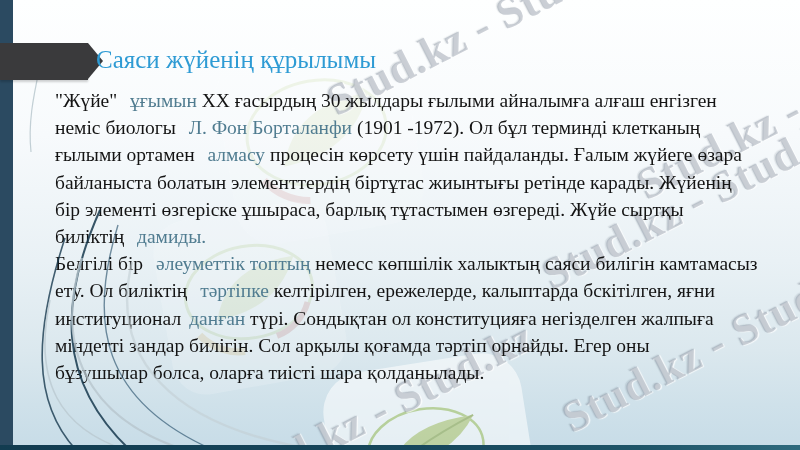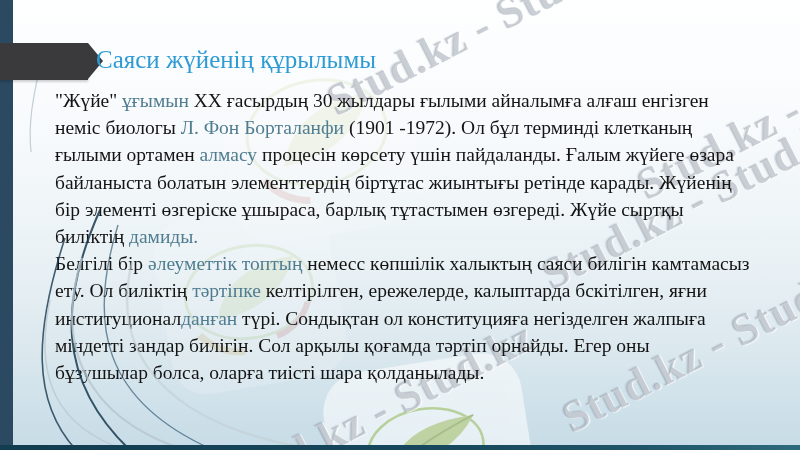--- a/index.html
+++ b/index.html
@@ -12,21 +12,21 @@
   .arrow-banner{position:absolute;left:0;top:43px;width:88px;height:37px;background:var(--arrow);
     box-shadow:0 2px 2px rgba(0,0,0,0.18);}
   .arrow-banner::after{content:"";position:absolute;left:88px;top:0;width:0;height:0;
     border-top:18.5px solid transparent;border-bottom:18.5px solid transparent;
     border-left:15px solid var(--arrow);}
   .slide-title{position:absolute;left:96px;top:44px;font-size:25px;line-height:31px;
     color:var(--title);white-space:nowrap;}
   .body-text{position:absolute;left:55px;top:87px;width:712px;font-size:19.5px;
     line-height:27.2px;color:#141414;}
   .body-line{white-space:nowrap;}
-  .accent{color:var(--accent-word);}
+  .accent{color:var(--accent-word);margin-left:8px;}
   .wm{position:absolute;font-weight:bold;font-size:44px;letter-spacing:1px;white-space:nowrap;
     color:rgba(138,148,162,0.42);transform:rotate(-27deg);transform-origin:0 50%;
     text-shadow:1px 1px 1px rgba(255,255,255,0.75), -1px -1px 1px rgba(90,100,115,0.15);}
   .wm1{left:330px;top:78px;}
   .wm2{left:545px;top:252px;}
   .wm3{left:228px;top:462px;}
   .wm4{left:565px;top:395px;}
   .wm5{left:640px;top:162px;}
   .decor{position:absolute;left:0;top:0;width:800px;height:450px;pointer-events:none;}
   .bottom-strip{position:absolute;left:0;bottom:0;width:800px;height:5px;

